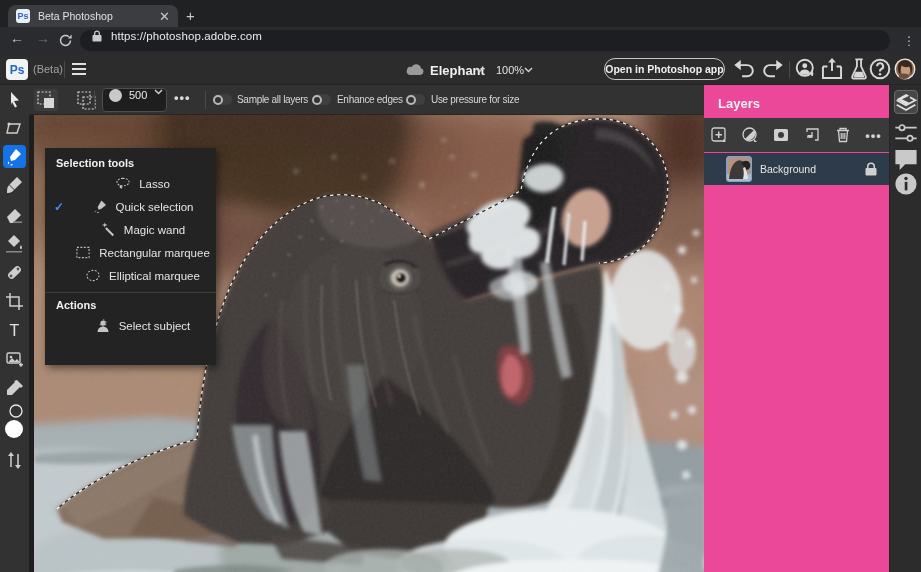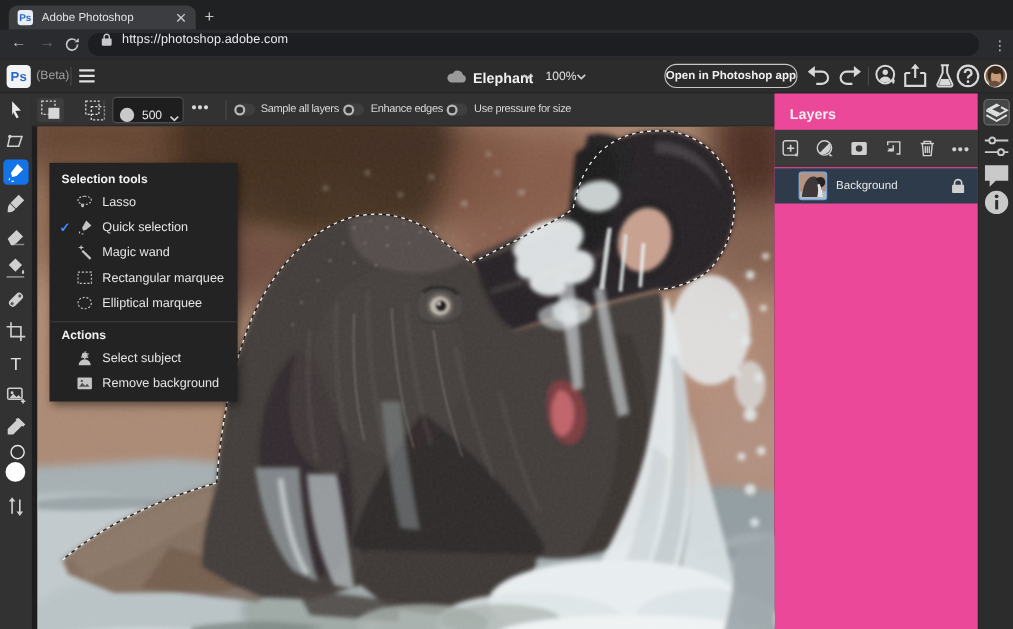--- a/index.html
+++ b/index.html
@@ -39,36 +39,36 @@
 #hdiv2 { position:absolute; left:789px; top:7px; width:1px; height:17px; background:#4a4a4a; }
 
 
 #toolbar { position:absolute; left:0; top:85px; width:29px; height:487px; background:#323232; }
 .tool { position:absolute; left:3px; width:23px; height:23px; display:flex; align-items:center; justify-content:center; }
 .tool.active { background:#1473e6; border-radius:4px; }
 
 
 #optbar { position:absolute; left:29px; top:85px; width:675px; height:30px; background:#323232; border-bottom:1px solid #262626; }
 #sizebox { position:absolute; left:73px; top:3px; width:65px; height:24px; background:#1e1e1e;
-  border:1px solid #4e4e4e; border-radius:4px; display:flex; align-items:flex-end; }
+  border:1px solid #4e4e4e; border-radius:4px; display:flex; align-items:flex-start; }
 .odiv { position:absolute; top:6px; width:1px; height:18px; background:#4a4a4a; }
 .toggle { position:absolute; top:9px; width:19px; height:11px; background:#3f3f3f; border-radius:6px; }
 .toggle .knob { position:absolute; left:0px; top:0.5px; width:10px; height:10px; border-radius:50%;
   border:2px solid #b8b8b8; background:#323232; }
 .olabel { position:absolute; top:9px; color:#d8d8d8; font-size:10px; letter-spacing:-0.3px; white-space:nowrap; }
 
 
 #photo { position:absolute; left:34px; top:115px; width:670px; height:457px; }
 
 
 #menu { position:absolute; left:45px; top:148px; width:171px; height:217px; background:#232323;
   box-shadow:2px 3px 8px rgba(0,0,0,.5); }
 #menu .head { color:#f0f0f0; font-size:11px; font-weight:bold; padding:9px 0 3px 11px; }
 #menu .head.h2 { padding:6px 0 3px 11px; }
-#menu .item { position:relative; height:23px; display:flex; align-items:center; color:#e4e4e4; font-size:11.5px; }
+#menu .item { position:relative; height:23px; display:flex; align-items:center; color:#e4e4e4; font-size:11.5px;justify-content:center; }
 #menu .item .ic { width:14px; margin-left:25px; margin-right:9px; display:flex; justify-content:center; }
 #menu .check { position:absolute; left:9px; top:5px; color:#3f8efc; font-size:12px; font-weight:bold; }
 #menu .sep { height:1px; background:#3c3c3c; margin:5px 0 0 0; }
 
 
 #lpanel { position:absolute; left:704px; top:85px; width:185px; height:487px; background:#ec4899; }
 #ltitle { position:absolute; left:14px; top:11px; color:#f0f0f0; font-size:13px; font-weight:bold; }
 #lrow-icons { position:absolute; left:0; top:33px; width:185px; height:34px; background:#3a3a3a;
   display:flex; align-items:center; }
 #lrow-icons > div { flex:1; display:flex; justify-content:center; }
@@ -84,21 +84,21 @@
 .ric { position:absolute; left:4px; width:24px; height:24px; display:flex; align-items:center; justify-content:center; }
 .ric.active { background:#464646; border:1px solid #6a6a6a; border-radius:4px; }
 </style>
 </head>
 <body>
 <div id="stage">
 
   <div id="tabbar">
     <div id="tab">
       <div class="fav">Ps</div>
-      <div class="title">Adobe Photoshop</div>
+      <div class="title">Beta Photoshop</div>
       <div class="x">✕</div>
     </div>
     <div id="newtab">+</div>
   </div>
 
   <div id="urlrow">
     <div class="navic" style="left:10px;">←</div>
     <div class="navic" style="left:36px; color:#707376;">→</div>
     <svg class="navic" style="left:59px; top:7px;" width="13" height="13" viewBox="0 0 13 13">
         <path fill="none" stroke="#c7c9cc" stroke-width="1.5" d="M11.5 6.5a5 5 0 1 1-1.7-3.76"></path>
@@ -589,30 +589,20 @@
     <div class="item">
       <span class="ic">
           <svg width="14" height="14" viewBox="0 0 14 14">
             <circle cx="7" cy="4" r="2.6" fill="#c4c4c4"></circle>
             <path fill="#c4c4c4" d="M1.5 13a5.5 5.5 0 0 1 11 0z"></path>
             <path fill="none" stroke="#c4c4c4" stroke-width="1" stroke-dasharray="1.5 1.5" d="M7 .8A3.2 3.2 0 1 1 3.8 4"></path>
           </svg>
         </span>
       <span>Select subject</span>
     </div>
-    <div class="item">
-      <span class="ic">
-          <svg width="16" height="13" viewBox="0 0 16 13">
-            <rect x="0.5" y="0.5" width="15" height="12" rx="1" fill="#c4c4c4"></rect>
-            <path fill="#555" d="M2 10l3.5-4 3 3 2-2L13 10z"></path>
-            <circle cx="5" cy="4" r="1.2" fill="#555"></circle>
-          </svg>
-        </span>
-      <span>Remove background</span>
-    </div>
   </div>
 
   <div id="lpanel">
     <div id="ltitle">Layers</div>
     <div id="lrow-icons">
       <div>
           <svg width="18" height="18" viewBox="0 0 18 18">
             <rect x="2" y="2" width="13" height="13" rx="2" fill="none" stroke="#d0d0d0" stroke-width="1.3"></rect>
             <path fill="#d0d0d0" d="M8 5.5h1.5V8H12v1.5H9.5V12H8V9.5H5.5V8H8z"></path>
             <path fill="#d0d0d0" d="M13 16h3l-3-3z"></path>

